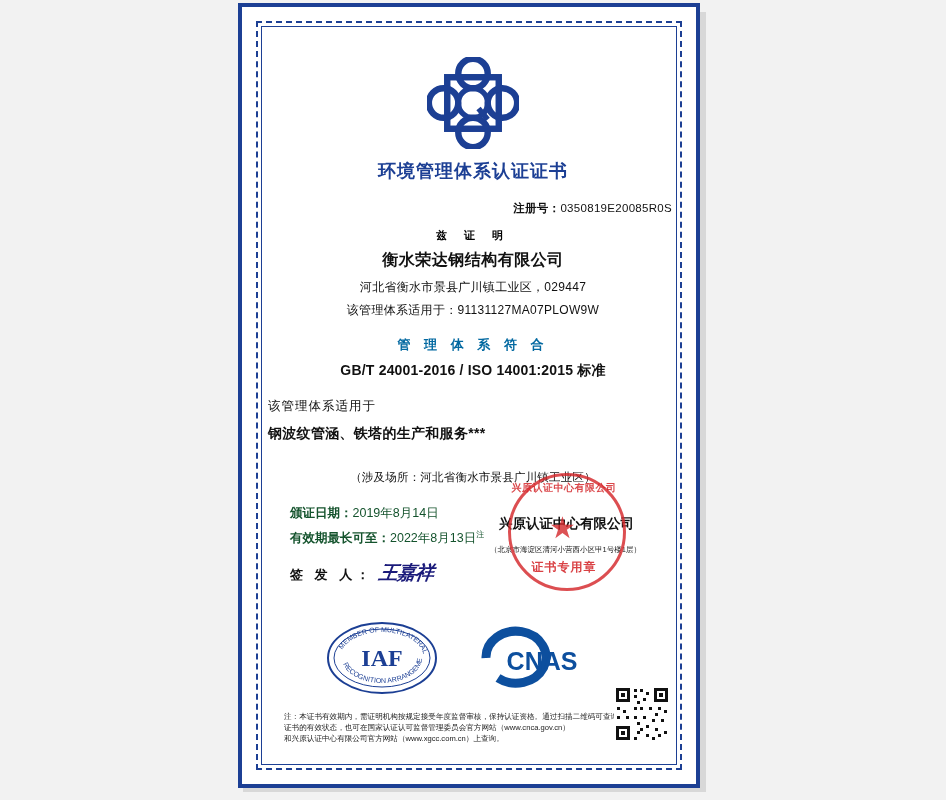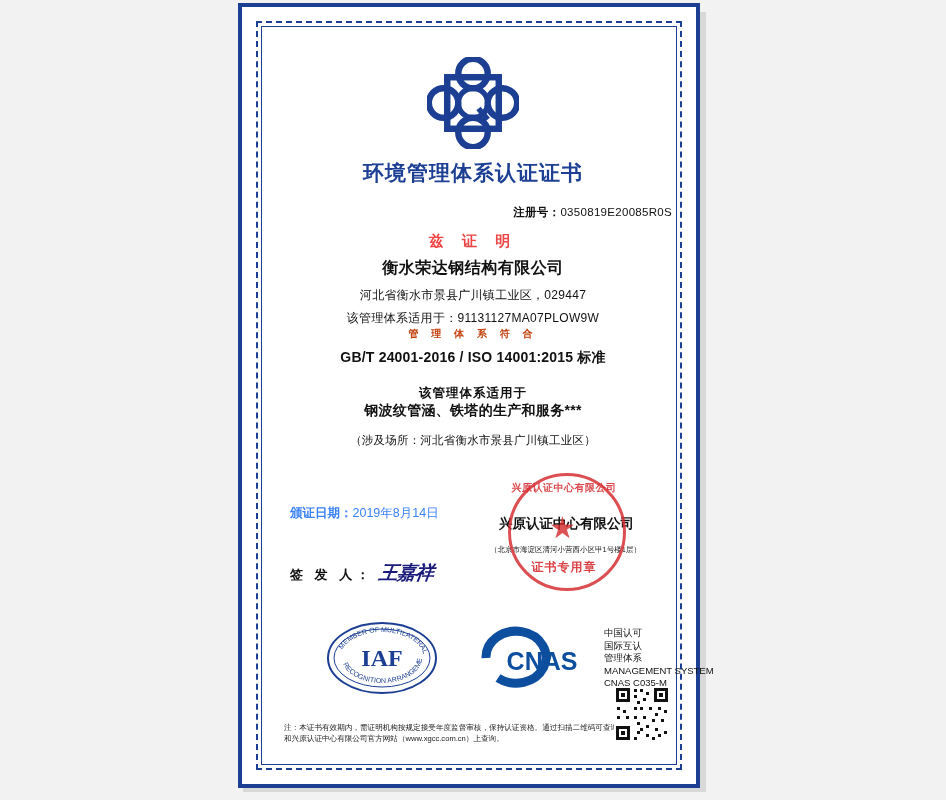--- a/index.html
+++ b/index.html
@@ -66,21 +66,21 @@
   .logo-wrap {
     width: 100%;
     text-align: center;
     margin-top: 24px;
     height: 92px;
   }
   .logo-svg { display: inline-block; }
 
   .cert-title {
     text-align: center;
-    font-size: 21px;
+    font-size: 18px;
     font-weight: bold;
     color: #1c3f94;
     letter-spacing: 1px;
     margin-top: 10px;
     font-family: Liberation Mono, monospace;
   }
 
   .reg-line {
     text-align: right;
     font-size: 11.5px;
@@ -89,23 +89,23 @@
     padding-right: 6px;
     letter-spacing: 0.3px;
   }
   .reg-line .reg-label { font-weight: bold; }
 
   .block {
     text-align: center;
     margin-top: 12px;
   }
   .lbl-hereby {
-    font-size: 15px;
-    font-weight: bold;
-    color: #ef4444;
+    font-size: 11px;
+    font-weight: bold;
+    color: #000000;
     letter-spacing: 7px;
     margin-bottom: 7px;
   }
   .company {
     font-size: 16px;
     font-weight: bold;
     color: #111;
     letter-spacing: 0.5px;
     margin-bottom: 8px;
   }
@@ -115,65 +115,65 @@
     margin-bottom: 6px;
     letter-spacing: 0.3px;
   }
   .credit {
     font-size: 12px;
     color: #111;
     letter-spacing: 0.3px;
   }
 
   .sec-head {
-    font-size: 10px;
-    font-weight: bold;
-    color: #c2410c;
+    font-size: 13px;
+    font-weight: bold;
+    color: #0369a1;
     letter-spacing: 5px;
     text-align: center;
+    margin-top: 17px;
   }
   .standard {
     font-size: 14px;
     font-weight: bold;
     color: #111;
     text-align: center;
     margin-top: 8px;
     letter-spacing: 0.2px;
   }
   .scope-head {
     font-size: 12.5px;
-    font-weight: bold;
-    color: #111;
-    text-align: center;
+    font-weight: normal;
+    color: #111;
+    text-align: left;
     margin-top: 18px;
     letter-spacing: 1px;
   }
   .scope {
     font-size: 14px;
     font-weight: bold;
     color: #111;
-    text-align: center;
-    margin-top: 0;
+    margin-top: 10px;
     letter-spacing: 0.3px;
   }
   .site {
     font-size: 11.5px;
     color: #111;
     text-align: center;
-    margin-top: 13px;
+    margin-top: 27px;
     letter-spacing: 0.2px;
   }
 
   
   .dates {
     position: absolute;
     left: 22px;
     top: 470px;
     font-size: 12.5px;
-    color: #3b82f6;
+    color: #14532d;
     line-height: 21px;
   }
   .dates b { font-weight: bold; }
   .sup { font-size: 8px; vertical-align: super; }
 
   .sig-row {
     position: absolute;
     left: 22px;
     top: 527px;
     font-size: 13px;
@@ -358,20 +358,23 @@
       <div class="sec-head">管 理 体 系 符 合</div>
       <div class="standard">GB/T 24001-2016 / ISO 14001:2015 标准</div>
 
       <div class="scope-head">该管理体系适用于</div>
       <div class="scope">钢波纹管涵、铁塔的生产和服务***</div>
       <div class="site">（涉及场所：河北省衡水市景县广川镇工业区）</div>
 
       <div class="dates">
         <div>
           <b>颁证日期：</b><span>2019年8月14日</span>
+        </div>
+        <div>
+          <b>有效期最长可至：</b><span>2022年8月13日</span><span class="sup">注</span>
         </div>
       </div>
 
       <div class="sig-row">
         <span class="sig-label">签 发 人：</span><span class="sig-hand">王嘉祥</span>
       </div>
 
       <div class="issuer">兴原认证中心有限公司</div>
       <div class="issuer-sub">（北京市海淀区清河小营西小区甲1号楼1层）</div>
 
@@ -400,31 +403,25 @@
           </svg>
         </div>
 
         <div class="cnas">
           <svg width="120" height="66" viewBox="0 0 120 66">
             <path d="M8,33 a30,26 0 1,1 12,20" fill="none" stroke="#0d4f9e" stroke-width="9"></path>
             <text x="64" y="45" text-anchor="middle" font-size="25" font-weight="bold" fill="#0d4f9e" font-family="Liberation Sans, sans-serif">CNAS</text>
           </svg>
         </div>
 
-        <div class="cnas-text">
-          <div>中国认可</div>
-          <div>国际互认</div>
-          <div>管理体系</div>
-          <div>MANAGEMENT SYSTEM</div>
-          <div>CNAS C035-M</div>
-        </div>
       </div>
 
       <div class="footer-note">
         <div>注：本证书有效期内，需证明机构按规定接受年度监督审核，保持认证资格。通过扫描二维码可查询</div>
+        <div>证书的有效状态，也可在国家认证认可监督管理委员会官方网站（www.cnca.gov.cn）</div>
         <div>和兴原认证中心有限公司官方网站（www.xgcc.com.cn）上查询。</div>
       </div>
 
       <div class="qr">
         <svg width="56" height="56" viewBox="0 0 56 56">
           <rect width="56" height="56" fill="#ffffff"></rect>
           <g fill="#111">
             <rect x="2" y="2" width="14" height="14"></rect>
               <rect x="5" y="5" width="8" height="8" fill="#fff"></rect>
               <rect x="7" y="7" width="4" height="4"></rect>

